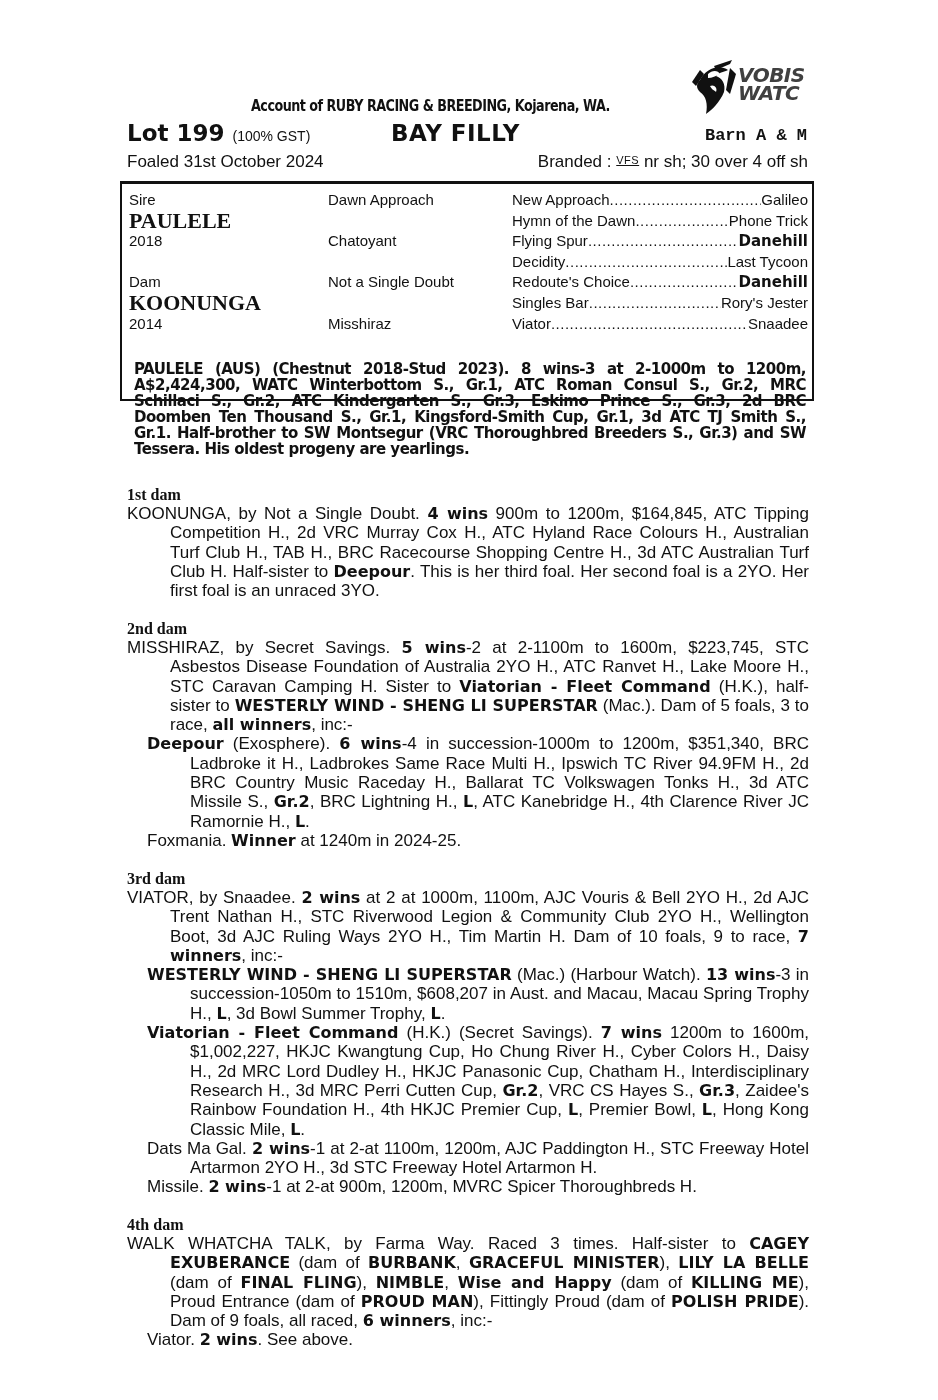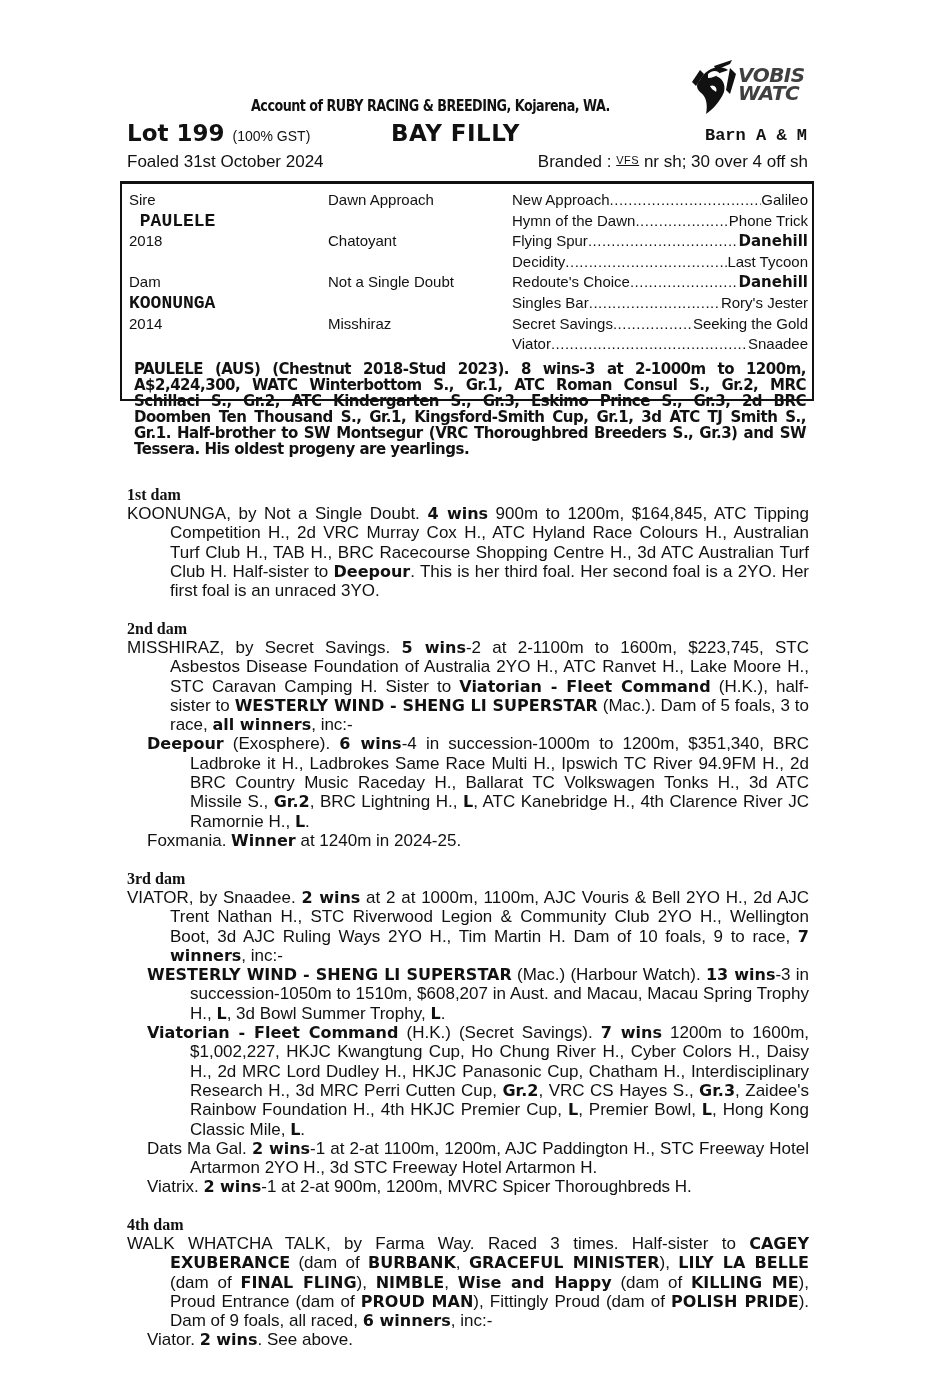--- a/index.html
+++ b/index.html
@@ -18,21 +18,21 @@
 
   .foaled { position: absolute; left: 127px; top: 152px; font-size: 17px; }
   .branded { position: absolute; right: 130px; top: 152px; font-size: 17px; white-space: nowrap; }
   .brand-mark { font-size: 11px; position: relative; top: -3px; text-decoration: underline; letter-spacing: 0.5px; }
 
   .pedigree { position: absolute; left: 120px; top: 181px; width: 694px; height: 220px; border: 2px solid #111; border-top-width: 3px; box-sizing: border-box; }
   .ped-col1 { position: absolute; left: 7px; top: 6px; font-size: 15px; }
   .ped-col2 { position: absolute; left: 206px; top: 6px; font-size: 15px; }
   .ped-col3 { position: absolute; left: 390px; top: 6px; width: 296px; font-size: 15px; }
   .pline { height: 20.6px; line-height: 20.6px; white-space: nowrap; }
-  .pline.big { font-family: Liberation Mono, monospace; font-weight: bold; font-size: 18px; text-align: right; }
+  .pline.big { font-family: Liberation Serif, serif; font-weight: bold; font-size: 22px; }
   .gp { display: flex; height: 20.6px; line-height: 20.6px; white-space: nowrap; overflow: hidden; align-items: center; }
   .gp .n { flex: 0 0 auto; }
   .gp .dots { flex: 1 1 auto; overflow: hidden; letter-spacing: 0.5px; }
   .gp .dots::after { content: "........................................................................................................................"; }
   .gp .s { flex: 0 0 auto; }
   .gp .s.bold { font-family: "DejaVu Sans", sans-serif; font-weight: bold; }
 
   .sire-para { position: absolute; left: 134px; top: 361px; width: 672px; font-family: "DejaVu Sans", sans-serif; font-weight: bold; font-size: 15px; line-height: 16px; text-align: justify; letter-spacing: -0.5px; }
 
   .section { position: absolute; left: 127px; width: 682px; font-size: 17px; line-height: 19.3px; }
@@ -119,25 +119,20 @@
         <span class="n">Redoute's Choice</span>
         <span class="dots"></span>
         <span class="s bold">Danehill</span>
       </div>
     <div class="gp">
         <span class="n">Singles Bar</span>
         <span class="dots"></span>
         <span class="s">Rory's Jester</span>
       </div>
     <div class="gp">
-        <span class="n">Secret Savings</span>
-        <span class="dots"></span>
-        <span class="s">Seeking the Gold</span>
-      </div>
-    <div class="gp">
         <span class="n">Viator</span>
         <span class="dots"></span>
         <span class="s">Snaadee</span>
       </div>
   </div>
 </div>
 
 <div class="sire-para">PAULELE (AUS) (Chestnut 2018-Stud 2023). 8 wins-3 at 2-1000m to 1200m, A$2,424,300, WATC Winterbottom S., Gr.1, ATC Roman Consul S., Gr.2, MRC Schillaci S., Gr.2, ATC Kindergarten S., Gr.3, Eskimo Prince S., Gr.3, 2d BRC Doomben Ten Thousand S., Gr.1, Kingsford-Smith Cup, Gr.1, 3d ATC TJ Smith S., Gr.1. Half-brother to SW Montsegur (VRC Thoroughbred Breeders S., Gr.3) and SW Tessera. His oldest progeny are yearlings.</div>
 
 <div class="section" style="top:485px;">
@@ -151,20 +146,20 @@
   <div class="sub"><span class="b">Deepour</span><span> (Exosphere). </span><span class="b">6 wins</span><span>-4 in succession-1000m to 1200m, $351,340, BRC Ladbroke it H., Ladbrokes Same Race Multi H., Ipswich TC River 94.9FM H., 2d BRC Country Music Raceday H., Ballarat TC Volkswagen Tonks H., 3d ATC Missile S., </span><span class="b">Gr.2</span><span>, BRC Lightning H., </span><span class="b">L</span><span>, ATC Kanebridge H., 4th Clarence River JC Ramornie H., </span><span class="b">L</span><span>.</span></div>
   <div class="sub"><span>Foxmania. </span><span class="b">Winner</span><span> at 1240m in 2024-25.</span></div>
 </div>
 
 <div class="section" style="top:869px;">
   <div class="sec-head">3rd dam</div>
   <div class="entry"><span>VIATOR, by Snaadee. </span><span class="b">2 wins</span><span> at 2 at 1000m, 1100m, AJC Vouris &amp; Bell 2YO H., 2d AJC Trent Nathan H., STC Riverwood Legion &amp; Community Club 2YO H., Wellington Boot, 3d AJC Ruling Ways 2YO H., Tim Martin H. Dam of 10 foals, 9 to race, </span><span class="b">7 winners</span><span>, inc:-</span></div>
   <div class="sub"><span class="b">WESTERLY WIND - SHENG LI SUPERSTAR</span><span> (Mac.) (Harbour Watch). </span><span class="b">13 wins</span><span>-3 in succession-1050m to 1510m, $608,207 in Aust. and Macau, Macau Spring Trophy H., </span><span class="b">L</span><span>, 3d Bowl Summer Trophy, </span><span class="b">L</span><span>.</span></div>
   <div class="sub"><span class="b">Viatorian - Fleet Command</span><span> (H.K.) (Secret Savings). </span><span class="b">7 wins</span><span> 1200m to 1600m, $1,002,227, HKJC Kwangtung Cup, Ho Chung River H., Cyber Colors H., Daisy H., 2d MRC Lord Dudley H., HKJC Panasonic Cup, Chatham H., Interdisciplinary Research H., 3d MRC Perri Cutten Cup, </span><span class="b">Gr.2</span><span>, VRC CS Hayes S., </span><span class="b">Gr.3</span><span>, Zaidee's Rainbow Foundation H., 4th HKJC Premier Cup, </span><span class="b">L</span><span>, Premier Bowl, </span><span class="b">L</span><span>, Hong Kong Classic Mile, </span><span class="b">L</span><span>.</span></div>
   <div class="sub"><span>Dats Ma Gal. </span><span class="b">2 wins</span><span>-1 at 2-at 1100m, 1200m, AJC Paddington H., STC Freeway Hotel Artarmon 2YO H., 3d STC Freeway Hotel Artarmon H.</span></div>
-  <div class="sub"><span>Viatrix. </span><span class="b">2 wins</span><span>-1 at 2-at 900m, 1200m, MVRC Spicer Thoroughbreds H.</span></div>
+  <div class="sub"><span>Missile. </span><span class="b">2 wins</span><span>-1 at 2-at 900m, 1200m, MVRC Spicer Thoroughbreds H.</span></div>
 </div>
 
 <div class="section" style="top:1215px;">
   <div class="sec-head">4th dam</div>
   <div class="entry"><span>WALK WHATCHA TALK, by Farma Way. Raced 3 times. Half-sister to </span><span class="b">CAGEY EXUBERANCE</span><span> (dam of </span><span class="b">BURBANK</span><span>, </span><span class="b">GRACEFUL MINISTER</span><span>), </span><span class="b">LILY LA BELLE</span><span> (dam of </span><span class="b">FINAL FLING</span><span>), </span><span class="b">NIMBLE</span><span>, </span><span class="b">Wise and Happy</span><span> (dam of </span><span class="b">KILLING ME</span><span>), Proud Entrance (dam of </span><span class="b">PROUD MAN</span><span>), Fittingly Proud (dam of </span><span class="b">POLISH PRIDE</span><span>). Dam of 9 foals, all raced, </span><span class="b">6 winners</span><span>, inc:-</span></div>
   <div class="sub"><span>Viator. </span><span class="b">2 wins</span><span>. See above.</span></div>
 </div>
 
 </body></html>

